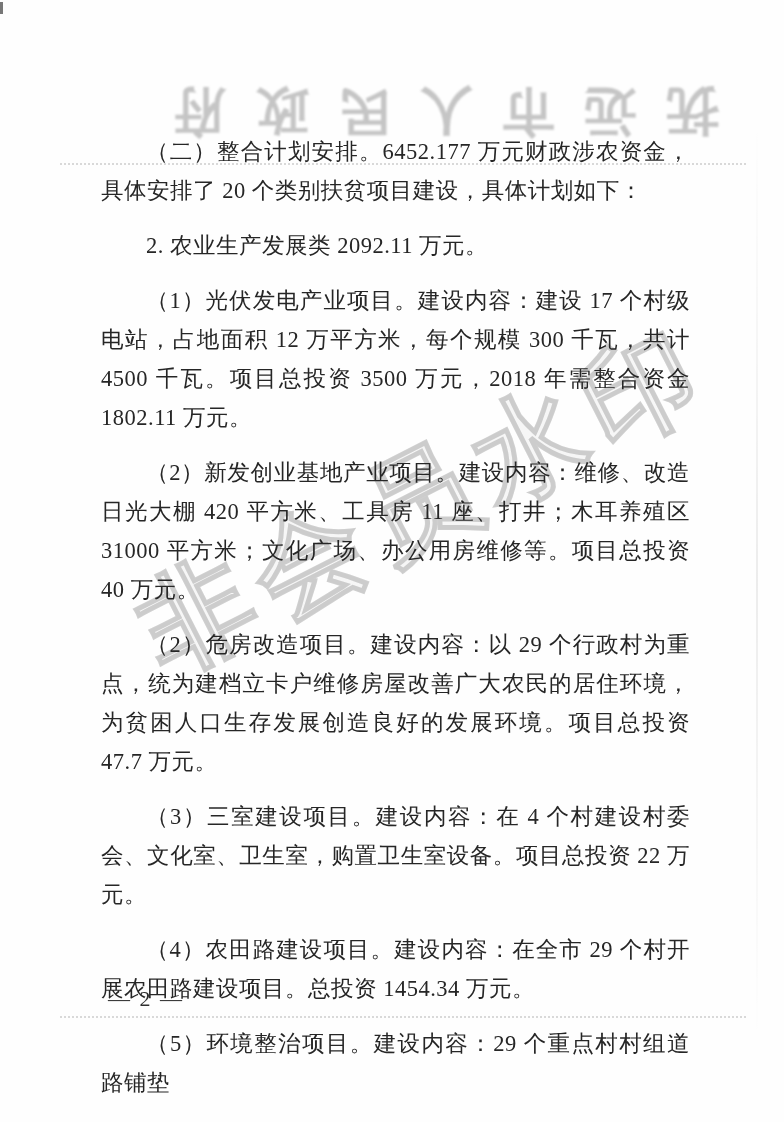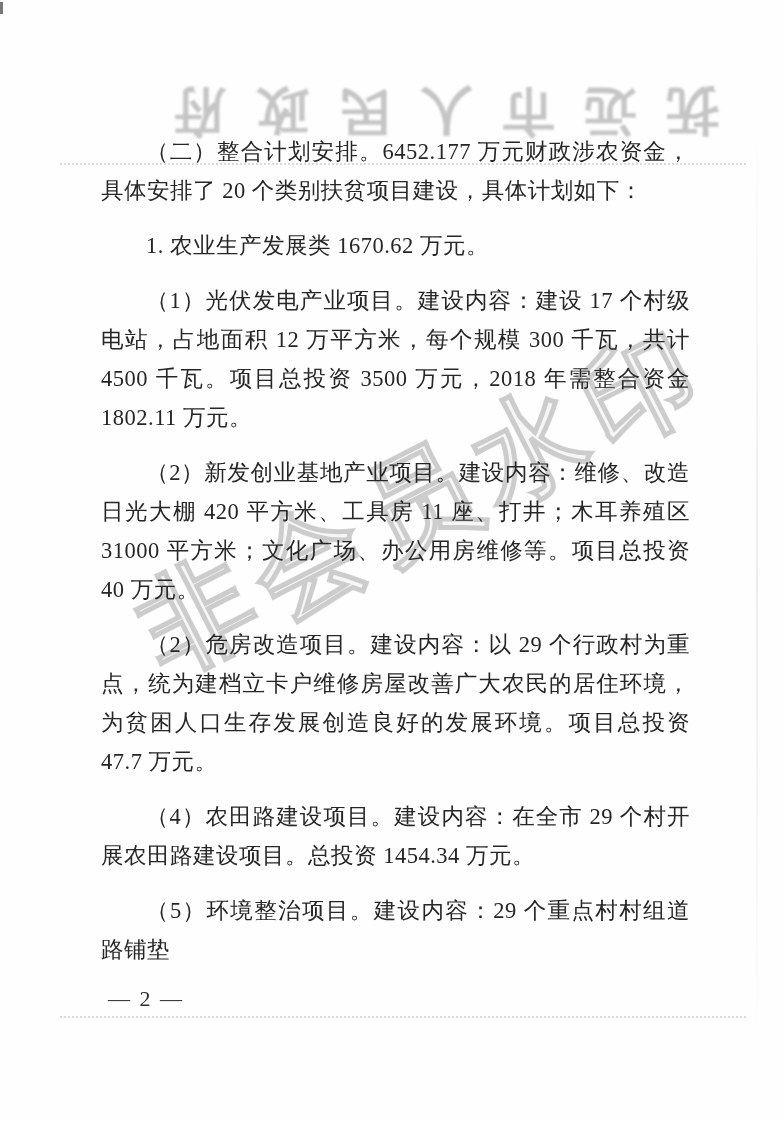--- a/index.html
+++ b/index.html
@@ -112,24 +112,25 @@
   <span class="corner-artifact"></span>
 
   <div class="ghost-header">抚远市人民政府</div>
 
   <div class="diagonal-watermark">非会员水印</div>
 
   <div class="noise-line top"></div>
 
   <div class="content">
     <p>（二）整合计划安排。6452.177 万元财政涉农资金，具体安排了 20 个类别扶贫项目建设，具体计划如下：</p>
-    <p>1. 农业生产发展类 1670.62 万元。</p>
+    <p>2. 农业生产发展类 2092.11 万元。</p>
     <p>（1）光伏发电产业项目。建设内容：建设 17 个村级电站，占地面积 12 万平方米，每个规模 300 千瓦，共计 4500 千瓦。项目总投资 3500 万元，2018 年需整合资金 1802.11 万元。</p>
     <p>（2）新发创业基地产业项目。建设内容：维修、改造日光大棚 420 平方米、工具房 11 座、打井；木耳养殖区 31000 平方米；文化广场、办公用房维修等。项目总投资 40 万元。</p>
     <p>（2）危房改造项目。建设内容：以 29 个行政村为重点，统为建档立卡户维修房屋改善广大农民的居住环境，为贫困人口生存发展创造良好的发展环境。项目总投资 47.7 万元。</p>
+    <p>（3）三室建设项目。建设内容：在 4 个村建设村委会、文化室、卫生室，购置卫生室设备。项目总投资 22 万元。</p>
     <p>（4）农田路建设项目。建设内容：在全市 29 个村开展农田路建设项目。总投资 1454.34 万元。</p>
     <p>（5）环境整治项目。建设内容：29 个重点村村组道路铺垫</p>
   </div>
 
   <div class="page-number">— 2 —</div>
 
   <div class="noise-line bottom"></div>
 
   <div class="edge-shade"></div>
 

